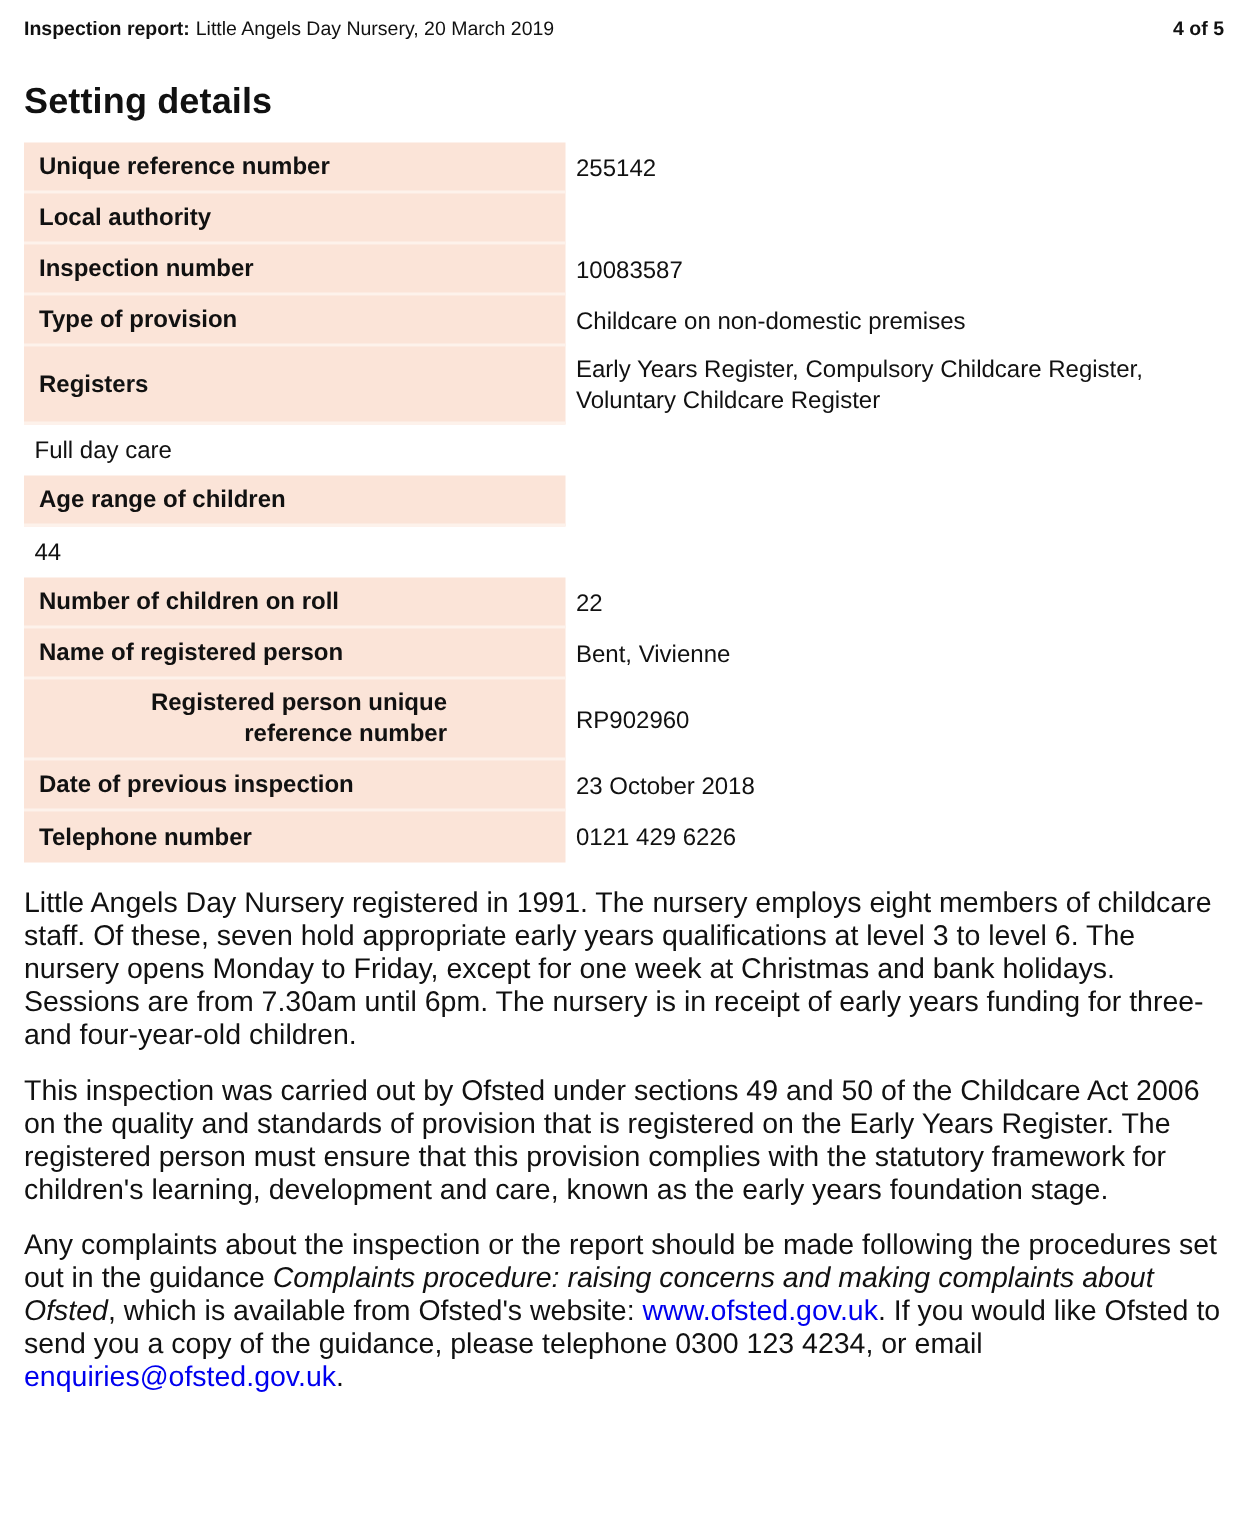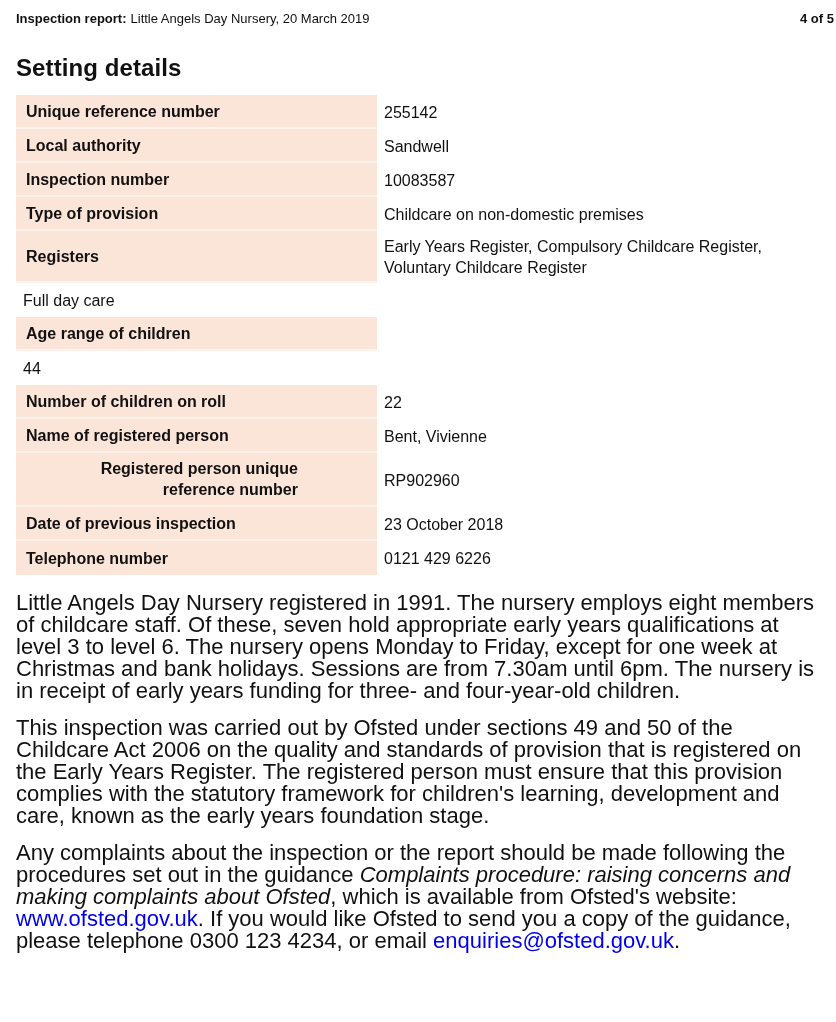--- a/index.html
+++ b/index.html
@@ -3,21 +3,21 @@
 <meta charset="utf-8">
 <style>
   * { margin: 0; padding: 0; box-sizing: border-box; }
   html, body { background: #ffffff; }
   body {
     width: 836px;
     min-height: 1022px;
     font-family: "Liberation Sans", sans-serif;
     color: #111111;
   }
-  .page { padding: 11px 2px 20px 16px; }
+  .page { padding: 11px 20px 20px 16px; }
 
   .doc-header {
     display: flex;
     justify-content: space-between;
     align-items: baseline;
     font-size: 13px;
     line-height: 16px;
     margin-bottom: 27px;
   }
   .bold { font-weight: bold; }
@@ -49,21 +49,21 @@
   .t-value {
     flex: 1;
     display: flex;
     align-items: center;
     padding: 5px 10px 5px 7px;
     font-size: 16px;
     line-height: 21px;
   }
 
   .body-text {
-    font-size: 22px;
+    font-size: 19px;
     line-height: 22px;
     margin-bottom: 15px;
     max-width: 804px;
   }
   .italic { font-style: italic; }
   a.link {
     color: var(--link-blue, #0000ee);
     text-decoration: none;
     cursor: pointer;
   }
@@ -84,21 +84,20 @@
     <div class="t-row">
       <div class="t-label">
           <span class="t-label-txt">Unique reference number</span>
         </div>
       <div class="t-value">255142</div>
     </div>
     <div class="t-row">
       <div class="t-label">
           <span class="t-label-txt">Local authority</span>
         </div>
-      <div class="t-value">Sandwell</div>
     </div>
     <div class="t-row">
       <div class="t-label">
           <span class="t-label-txt">Inspection number</span>
         </div>
       <div class="t-value">10083587</div>
     </div>
     <div class="t-row">
       <div class="t-label">
           <span class="t-label-txt">Type of provision</span>

